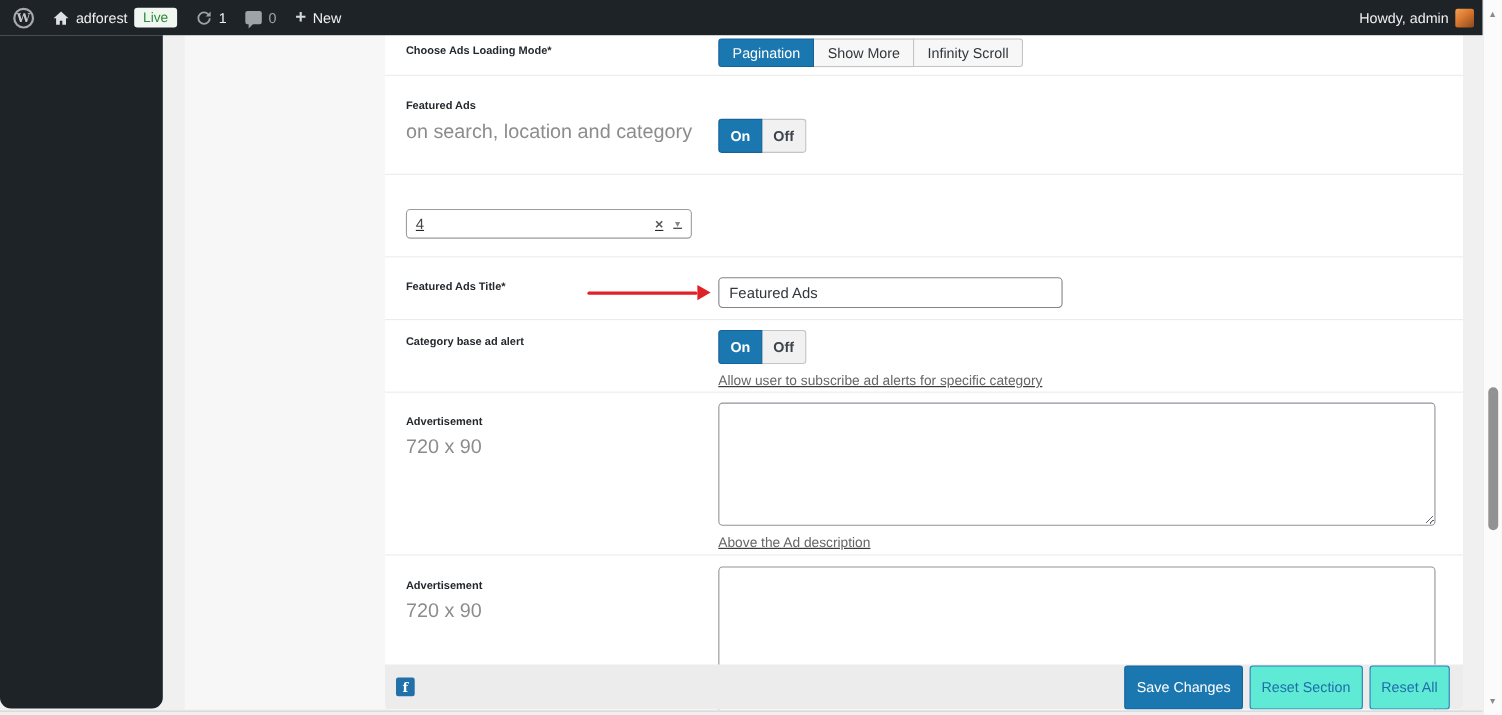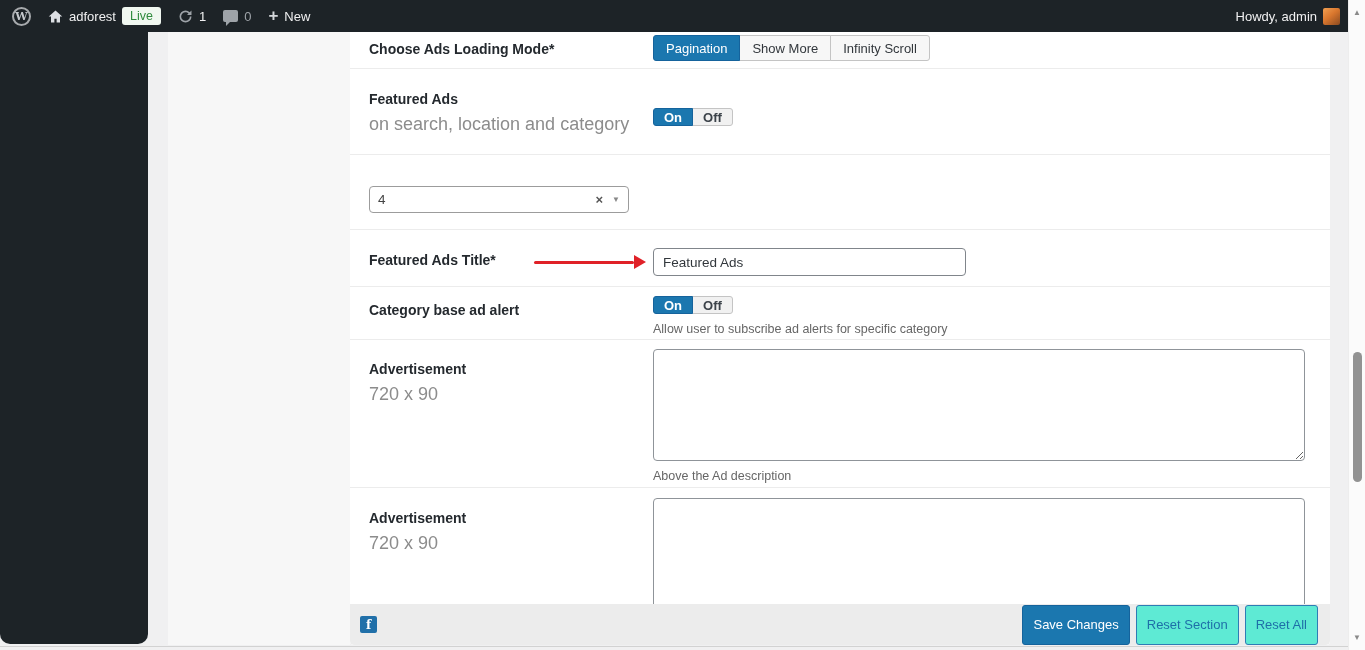--- a/index.html
+++ b/index.html
@@ -59,23 +59,23 @@
   .panel {
     position:absolute; left:350px; top:32px; width:980px; height:613px;
     background:#fff; border-radius:0 0 4px 4px; overflow:hidden;
   }
   .row {
     position:relative; display:flex;
     padding:20px 23px 16px 19px;
     border-bottom:1px solid #ececec;
   }
   .label-col { width:284px; flex:none; }
-  .label-col h4 { font-size:14px; font-weight:600; color:#24292e; }
+  .label-col h4 { font-size:10px; font-weight:600; color:#24292e; }
   .sub { color:#8c8c8c; font-size:18px; margin-top:7px; font-weight:400; }
-  .control-col { flex:1; position:relative; }
+  .control-col { flex:1; position:relative;text-decoration:underline; }
   .desc { color:#666; font-size:12.5px; margin-top:8px; }
 
   .row-1 { padding-top:3px; padding-bottom:7px; }
   .row-1 .label-col { padding-top:6px; }
   .row-2 { padding-top:22px; padding-bottom:19px; }
   .row-2 .control-col { padding-top:17px; }
   .row-3 { padding-top:26px; padding-bottom:16px; }
   .row-3 .control-col { padding-top:5px; }
   .row-4 { padding-top:18px; padding-bottom:10px; }
   .row-4 .label-col { padding-top:4px; }
@@ -93,21 +93,21 @@
     background:#f7f7f7; border:1px solid #c4c4c4; color:#32373c;
     margin-left:-1px; cursor:pointer;
   }
   .seg:first-child { margin-left:0; border-radius:3px 0 0 3px; }
   .seg:last-child { border-radius:0 3px 3px 0; }
   .seg.active { background:#1b77af; border-color:#15639c; color:#fff; z-index:1; position:relative; }
 
   
   .toggle-group { display:inline-flex; }
   .tgl {
-    height:18px; padding:0 10px; font:700 13px "Liberation Sans", sans-serif;
+    height:31px; padding:0 10px; font:700 13px "Liberation Sans", sans-serif;
     background:#f1f1f1; border:1px solid #c4c4c4; color:#3c434a;
     margin-left:-1px; cursor:pointer;
   }
   .tgl:first-child { margin-left:0; border-radius:3px 0 0 3px; }
   .tgl:last-child { border-radius:0 3px 3px 0; }
   .tgl.active { background:#1b77af; border-color:#15639c; color:#fff; z-index:1; position:relative; }
 
   
   .select2 {
     width:260px; height:27px; border:1px solid #9c9c9c; border-radius:4px;

